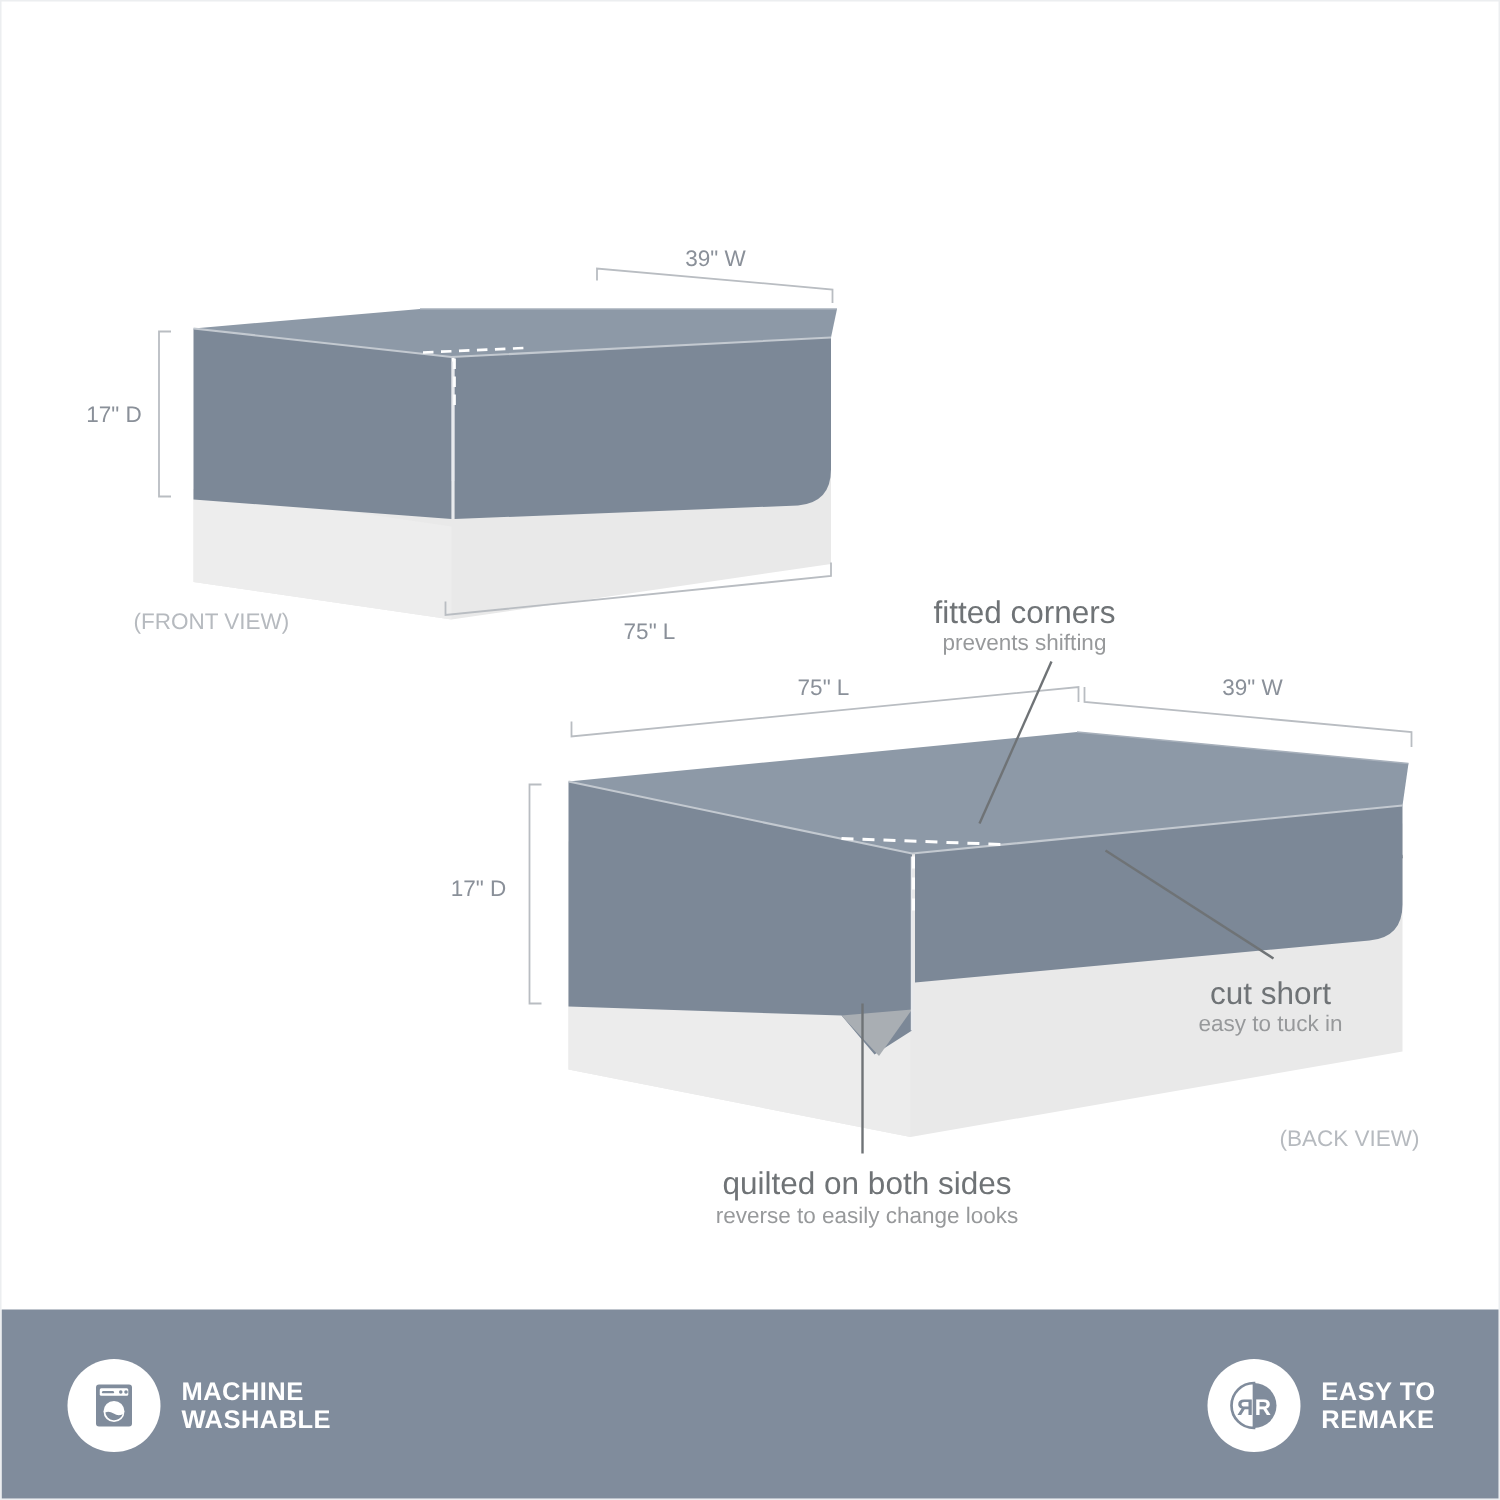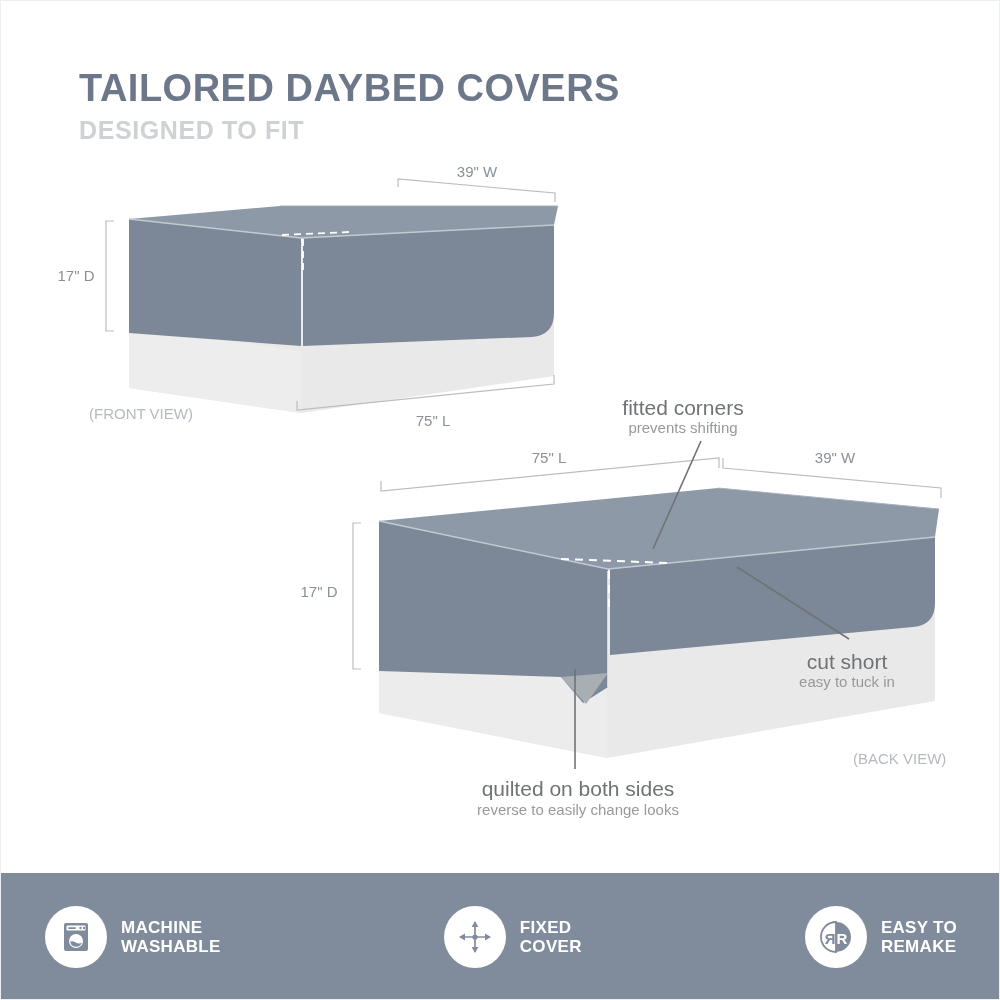--- a/index.html
+++ b/index.html
@@ -95,24 +95,20 @@
   .dim-text { font-family: "Liberation Sans", sans-serif; font-size: 15px; fill: #8a9099; }
   .view-text { font-family: "Liberation Sans", sans-serif; font-size: 15px; fill: #b6babf; }
   .callout-main { font-family: "Liberation Sans", sans-serif; font-size: 21px; fill: #6f7376; }
   .callout-sub  { font-family: "Liberation Sans", sans-serif; font-size: 15px; fill: #97999b; }
 </style>
 </head>
 <body>
 
 <div id="page">
 
-  <div id="header">
-    <div id="title">TAILORED DAYBED COVERS</div>
-    <div id="subtitle">DESIGNED TO FIT</div>
-  </div>
 
   <svg id="stage" viewBox="0 0 1000 872">
 
     <g>
 
       <path d="M 128,325 L 128,387 L 300,412 L 553,375 L 553,312 Z" fill="#e9e9e9"></path>
       <path d="M 128,325 L 128,387 L 300,412 L 300,350 Z" fill="#ededed"></path>
 
       <path d="M 128,218 L 279,205 L 557,205 L 553,224 L 300,237 Z" fill="#8d99a7"></path>
 
@@ -219,39 +215,20 @@
           <circle cx="26" cy="9" r="1.2" fill="#808c9c"></circle>
           <circle cx="18" cy="22" r="7" fill="#ffffff"></circle>
           <path d="M 12.2,22.6 a 6,6 0 0 0 11.6,1.2 q -3,1.6 -6,-0.4 q -3,-2 -5.6,-0.8 Z" fill="#808c9c"></path>
         </svg>
       </div>
       <div class="feature-label">MACHINE
 WASHABLE</div>
     </div>
 
 
-    <div class="feature">
-      <div class="feature-badge">
-        <svg width="38" height="38" viewBox="0 0 38 38">
-          <g stroke="#808c9c" stroke-width="1.7" fill="none" stroke-linecap="round">
-            <line x1="19" y1="5" x2="19" y2="33"></line>
-            <line x1="5" y1="19" x2="33" y2="19"></line>
-          </g>
-          <g fill="#808c9c">
-            <polygon points="19,3 15.6,9 22.4,9"></polygon>
-            <polygon points="19,35 15.6,29 22.4,29"></polygon>
-            <polygon points="3,19 9,15.6 9,22.4"></polygon>
-            <polygon points="35,19 29,15.6 29,22.4"></polygon>
-          </g>
-          <circle cx="19" cy="19" r="2.6" fill="#808c9c"></circle>
-        </svg>
-      </div>
-      <div class="feature-label">FIXED
-COVER</div>
-    </div>
 
     <div class="feature">
       <div class="feature-badge">
         <svg width="38" height="38" viewBox="0 0 38 38">
 
           <path d="M 19,4 A 15,15 0 0 1 19,34 Z" fill="#808c9c"></path>
 
           <path d="M 19,4 A 15,15 0 0 0 19,34 Z" fill="#ffffff" stroke="#808c9c" stroke-width="1.8"></path>
 
           <text x="13" y="25.5" text-anchor="middle" font-family="Liberation Sans, sans-serif" font-size="15" font-weight="bold" fill="#808c9c" transform="translate(26,0) scale(-1,1)">R</text>

